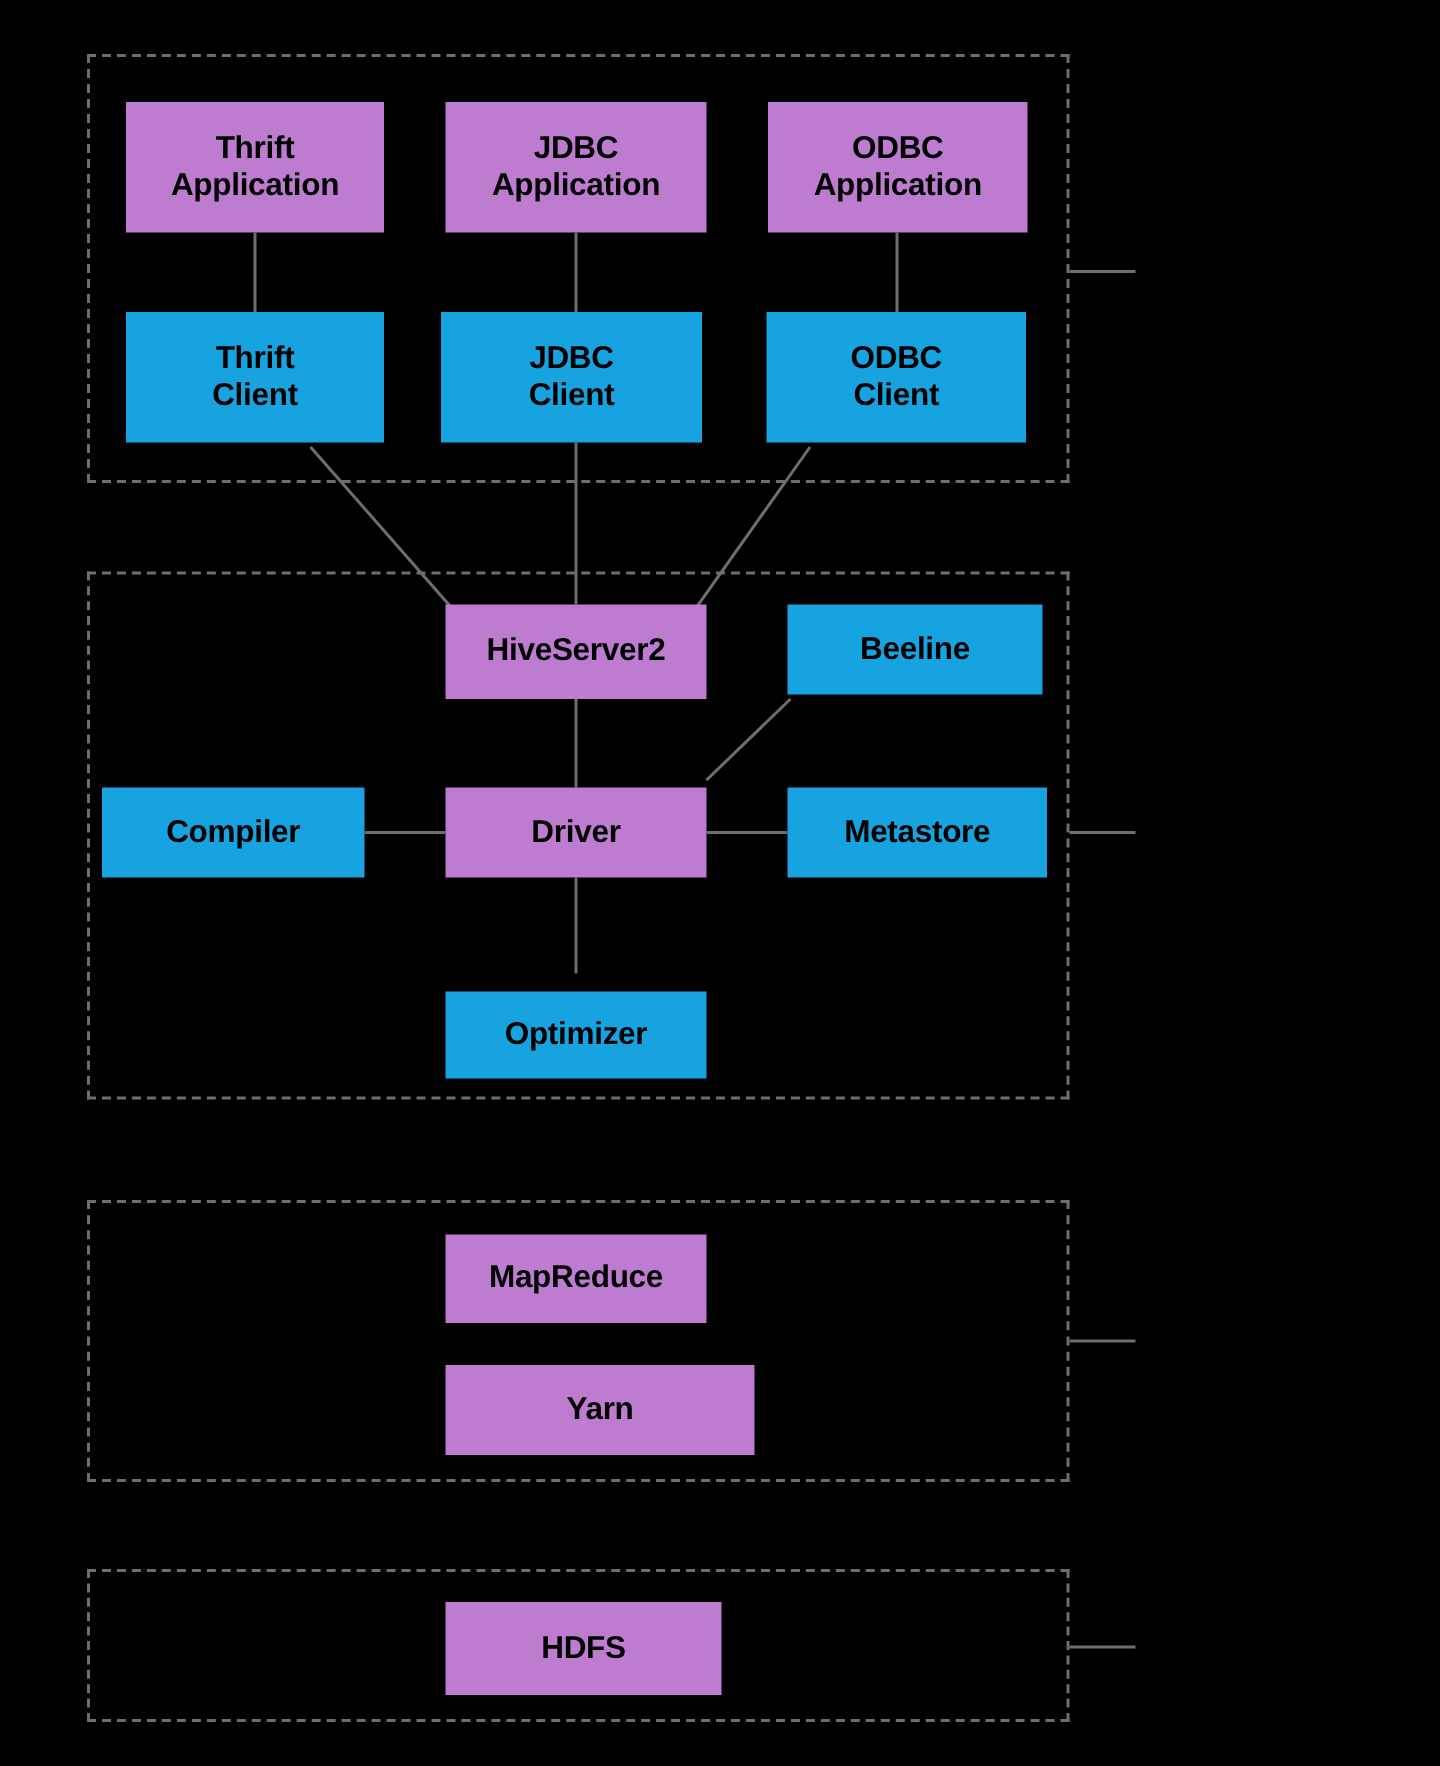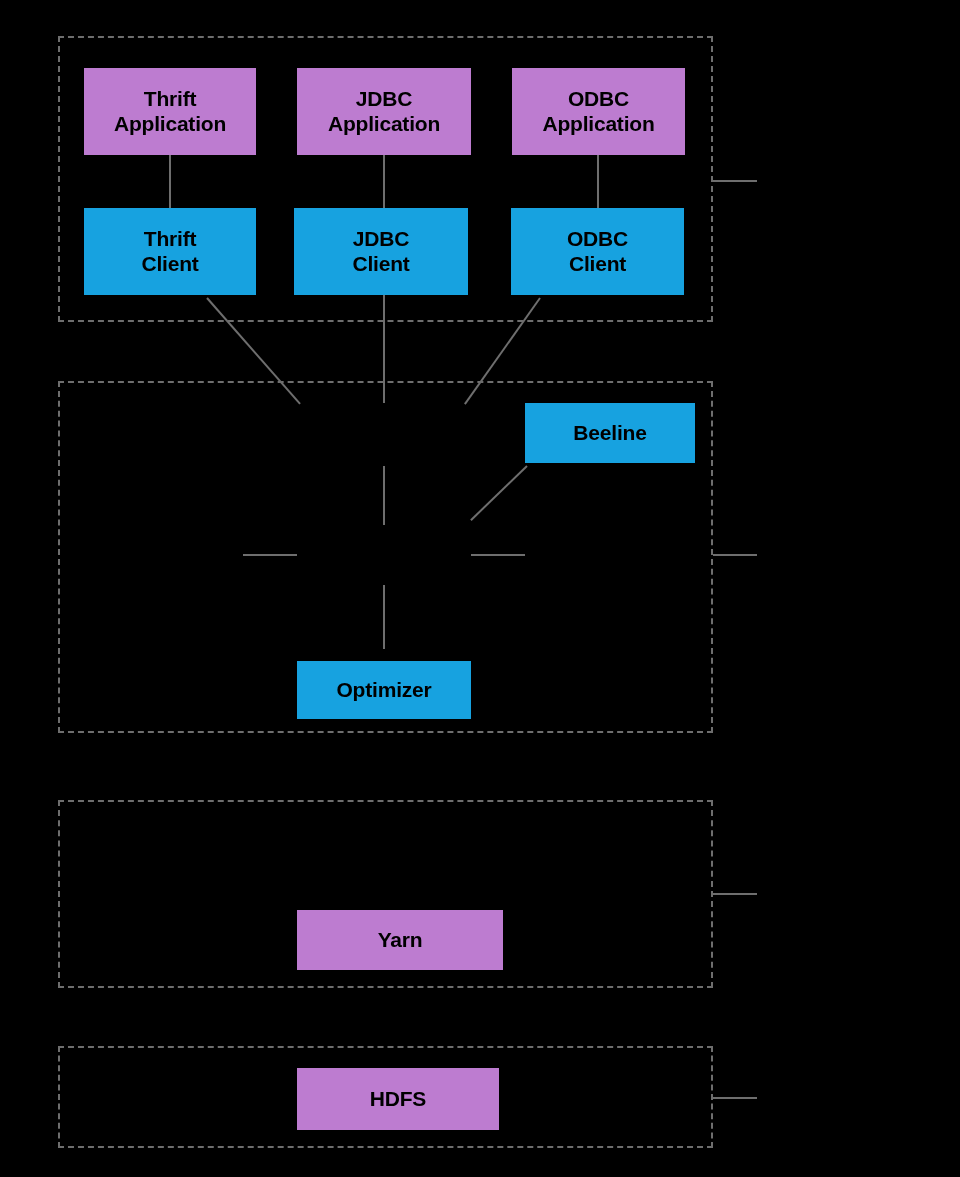--- a/index.html
+++ b/index.html
@@ -96,48 +96,63 @@
   <div class="leader" style="left:713px; top:180px; width:44px;"></div>
 
   <div class="diag" style="left:207px; top:297px; width:141px; transform:rotate(48.7deg);"></div>
 
   <div class="connector v" style="left:383px; top:295px; height:108px;"></div>
 
   <div class="diag" style="left:540px; top:297px; width:130px; transform:rotate(125.3deg);"></div>
 
   <div class="zone" style="left:58px; top:381px; width:655px; height:352px;"></div>
 
+  <div class="node purple" style="left:297px; top:403px; width:174px; height:63px; font-size:21px;">
+    <span class="node-label">HiveServer2</span>
+  </div>
   <div class="node blue" style="left:525px; top:403px; width:170px; height:60px; font-size:21px;">
     <span class="node-label">Beeline</span>
   </div>
 
   <div class="connector v" style="left:383px; top:466px; height:59px;"></div>
 
   <div class="diag" style="left:527px; top:465px; width:78px; transform:rotate(136deg);"></div>
 
+  <div class="node blue" style="left:68px; top:525px; width:175px; height:60px; font-size:21px;">
+    <span class="node-label">Compiler</span>
+  </div>
+  <div class="node purple" style="left:297px; top:525px; width:174px; height:60px; font-size:21px;">
+    <span class="node-label">Driver</span>
+  </div>
+  <div class="node blue" style="left:525px; top:525px; width:173px; height:60px; font-size:21px;">
+    <span class="node-label">Metastore</span>
+  </div>
 
   <div class="connector h" style="left:243px; top:554px; width:54px;"></div>
   <div class="connector h" style="left:471px; top:554px; width:54px;"></div>
   <div class="connector v" style="left:383px; top:585px; height:64px;"></div>
 
   <div class="node blue" style="left:297px; top:649px; width:174px; height:58px; font-size:21px;margin-top:12px;">
     <span class="node-label">Optimizer</span>
   </div>
 
   <div class="leader" style="left:713px; top:554px; width:44px;"></div>
 
   <div class="zone" style="left:58px; top:800px; width:655px; height:188px;"></div>
 
+  <div class="node purple" style="left:297px; top:823px; width:174px; height:59px; font-size:21px;">
+    <span class="node-label">MapReduce</span>
+  </div>
   <div class="node purple" style="left:297px; top:910px; width:206px; height:60px; font-size:21px;">
     <span class="node-label">Yarn</span>
   </div>
 
   <div class="leader" style="left:713px; top:893px; width:44px;"></div>
 
   <div class="zone" style="left:58px; top:1046px; width:655px; height:102px;"></div>
 
-  <div class="node purple" style="left:297px; top:1068px; width:202px; height:62px; font-size:21px;">
+  <div class="node purple" style="left:297px; top:1068px; width:184px; height:62px; font-size:21px;">
     <span class="node-label">HDFS</span>
   </div>
 
   <div class="leader" style="left:713px; top:1097px; width:44px;"></div>
 
 </div>
 
 </body></html>

